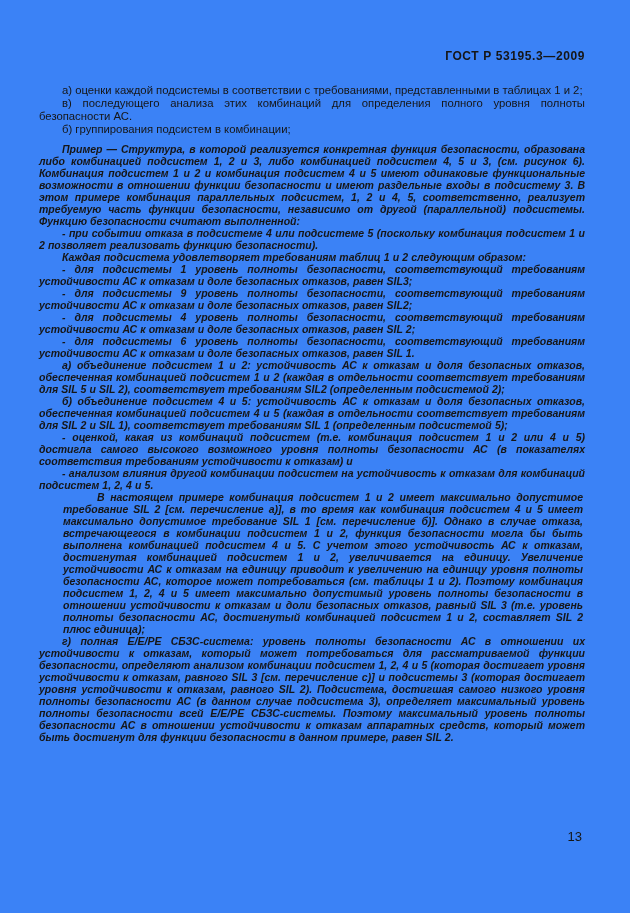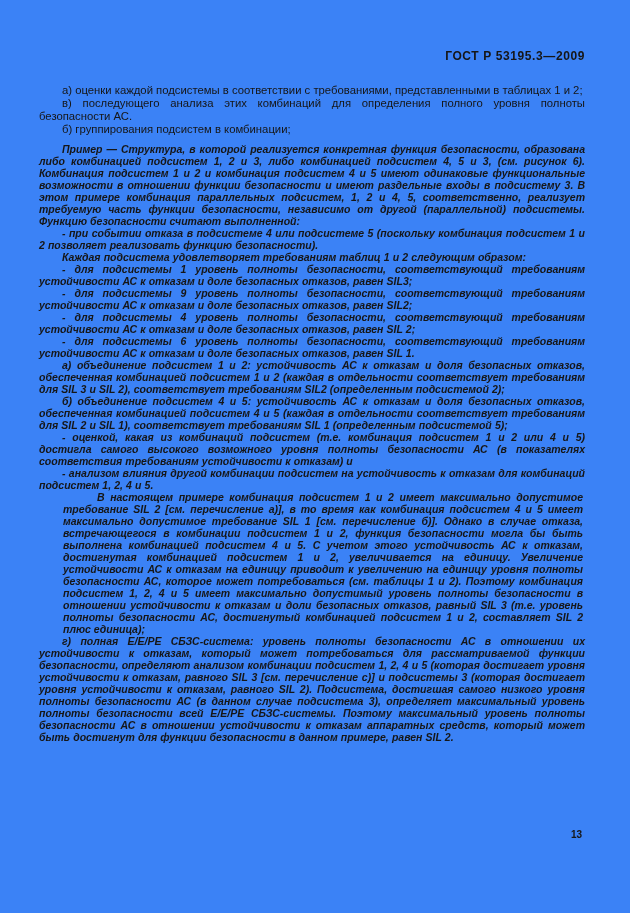--- a/index.html
+++ b/index.html
@@ -58,22 +58,22 @@
   }
   .example p.inset {
     margin-left: 24px;
     margin-right: 2px;
     text-indent: 34px;
   }
   .page-number {
     position: absolute;
     top: 829px;
     right: 48px;
-    font-size: 10px;
-    font-weight: bold;
+    font-size: 13px;
+    font-weight: normal;
   }
 </style>
 </head>
 <body>
 
 <div class="page">
 
   <div class="doc-header">ГОСТ Р 53195.3—2009</div>
 
   <div class="content">
@@ -85,21 +85,21 @@
       </div>
 
     <div class="example">
         <p>Пример — Структура, в которой реализуется конкретная функция безопасности, образована либо комбинацией подсистем 1, 2 и 3, либо комбинацией подсистем 4, 5 и 3, (см. рисунок 6). Комбинация подсистем 1 и 2 и комбинация подсистем 4 и 5 имеют одинаковые функциональные возможности в отношении функции безопасности и имеют раздельные входы в подсистему 3. В этом примере комбинация параллельных подсистем, 1, 2 и 4, 5, соответственно, реализует требуемую часть функции безопасности, независимо от другой (параллельной) подсистемы. Функцию безопасности считают выполненной:</p>
         <p>- при событии отказа в подсистеме 4 или подсистеме 5 (поскольку комбинация подсистем 1 и 2 позволяет реализовать функцию безопасности).</p>
         <p>Каждая подсистема удовлетворяет требованиям таблиц 1 и 2 следующим образом:</p>
         <p>- для подсистемы 1 уровень полноты безопасности, соответствующий требованиям устойчивости АС к отказам и доле безопасных отказов, равен SIL3;</p>
         <p>- для подсистемы 9 уровень полноты безопасности, соответствующий требованиям устойчивости АС к отказам и доле безопасных отказов, равен SIL2;</p>
         <p>- для подсистемы 4 уровень полноты безопасности, соответствующий требованиям устойчивости АС к отказам и доле безопасных отказов, равен SIL 2;</p>
         <p>- для подсистемы 6 уровень полноты безопасности, соответствующий требованиям устойчивости АС к отказам и доле безопасных отказов, равен SIL 1.</p>
-        <p>а) объединение подсистем 1 и 2:  устойчивость АС к отказам и доля безопасных отказов, обеспеченная комбинацией подсистем 1 и 2 (каждая в отдельности соответствует требованиям для SIL 3 и SIL 2), соответствует требованиям SIL2 (определенным подсистемой 2);</p>
+        <p>а) объединение подсистем 1 и 2:  устойчивость АС к отказам и доля безопасных отказов, обеспеченная комбинацией подсистем 1 и 2 (каждая в отдельности соответствует требованиям для SIL 5 и SIL 2), соответствует требованиям SIL2 (определенным подсистемой 2);</p>
         <p>б) объединение подсистем 4 и 5: устойчивость АС к отказам и доля безопасных отказов, обеспеченная комбинацией подсистем 4 и 5 (каждая в отдельности соответствует требованиям для SIL 2 и SIL 1), соответствует требованиям SIL 1 (определенным подсистемой 5);</p>
         <p>- оценкой, какая из комбинаций подсистем (т.е. комбинация подсистем 1 и 2 или 4 и 5) достигла самого высокого возможного уровня полноты безопасности АС (в показателях соответствия требованиям устойчивости к отказам) и</p>
         <p>- анализом влияния другой комбинации подсистем на устойчивость к отказам для комбинаций подсистем 1, 2, 4 и 5.</p>
         <p class="inset">В настоящем примере комбинация подсистем 1 и 2 имеет максимально допустимое требование SIL 2 [см. перечисление а)], в то время как  комбинация подсистем 4 и 5 имеет максимально допустимое требование SIL 1 [см. перечисление б)]. Однако в случае отказа, встречающегося в комбинации  подсистем 1 и 2, функция безопасности могла бы быть выполнена комбинацией подсистем 4 и 5. С учетом этого устойчивость АС к отказам, достигнутая комбинацией подсистем 1 и 2, увеличивается на единицу. Увеличение устойчивости АС к отказам на единицу приводит к увеличению на единицу уровня полноты безопасности АС, которое может потребоваться (см. таблицы 1 и 2). Поэтому комбинация подсистем 1, 2, 4 и 5 имеет максимально допустимый уровень полноты безопасности в отношении устойчивости к отказам и доли безопасных отказов, равный SIL 3 (т.е. уровень полноты безопасности АС, достигнутый комбинацией подсистем 1 и 2, составляет SIL 2 плюс единица);</p>
         <p>г) полная Е/Е/РЕ СБЗС-система: уровень полноты безопасности АС в отношении их устойчивости к отказам, который может потребоваться для рассматриваемой функции безопасности, определяют анализом комбинации подсистем 1, 2, 4 и 5 (которая достигает уровня устойчивости к отказам, равного SIL 3 [см. перечисление с)] и подсистемы 3 (которая достигает уровня устойчивости к отказам, равного SIL 2). Подсистема, достигшая самого низкого уровня полноты безопасности АС (в данном случае подсистема 3), определяет максимальный уровень полноты безопасности всей Е/Е/РЕ СБЗС-системы. Поэтому максимальный уровень полноты безопасности АС в отношении устойчивости к отказам аппаратных средств, который может быть достигнут для функции безопасности в данном примере,  равен SIL 2.</p>
       </div>
 
   </div>
 
   <div class="page-number">13</div>

